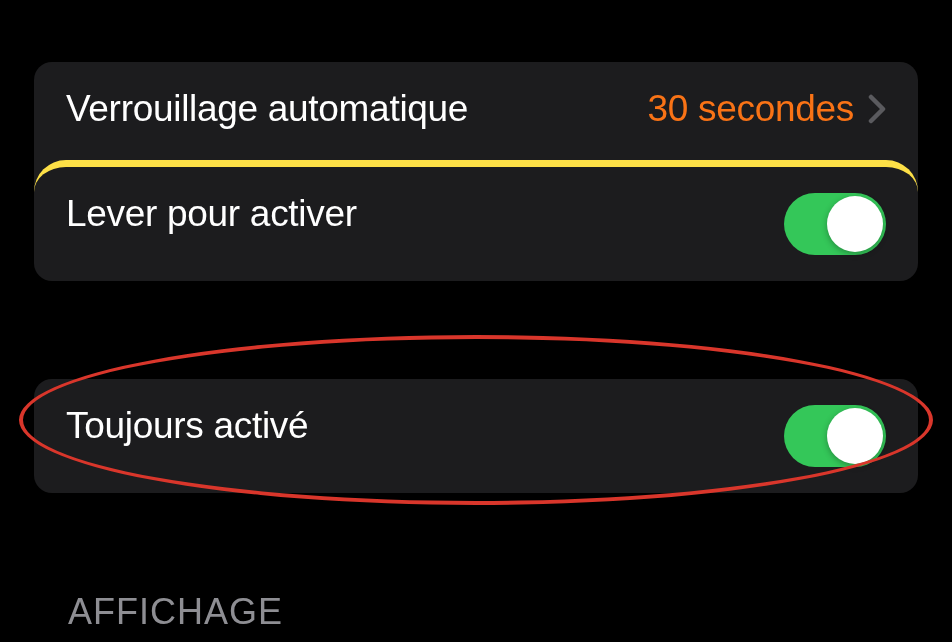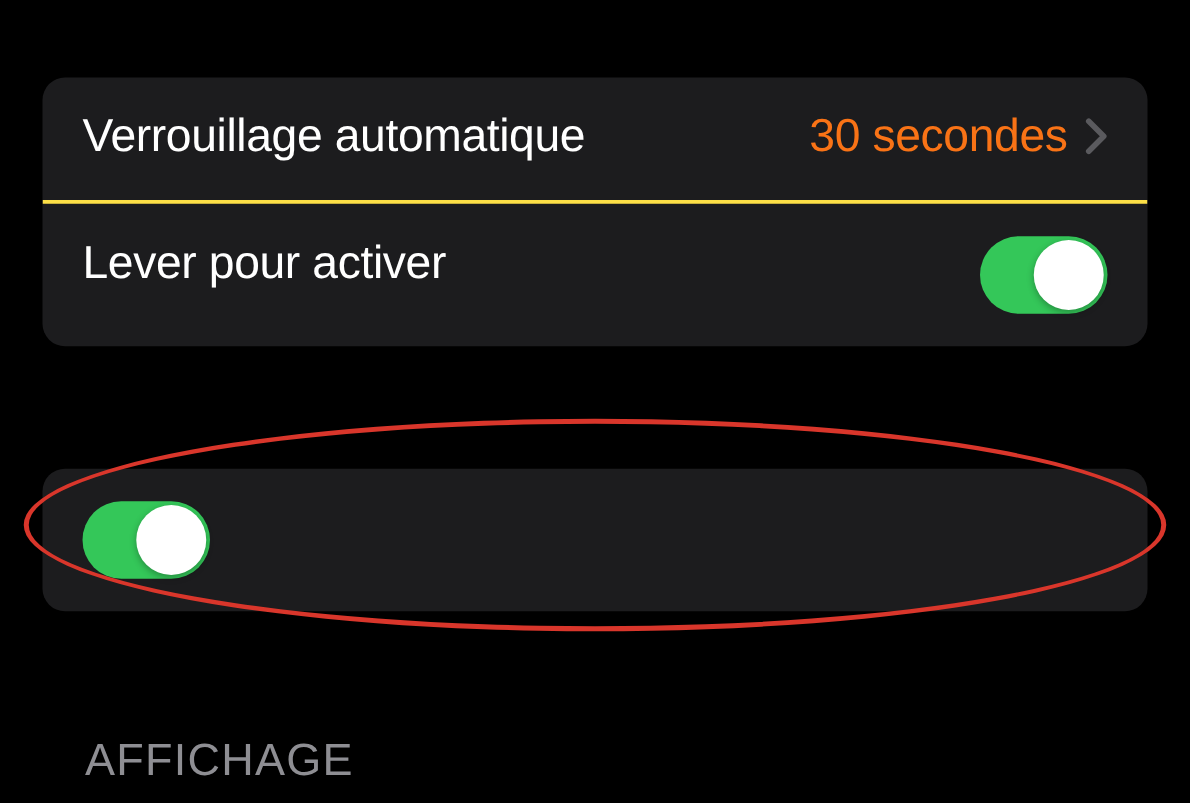--- a/index.html
+++ b/index.html
@@ -26,21 +26,22 @@
       position: relative;
     }
     .settings-row {
       display: flex;
       align-items: flex-start;
       justify-content: space-between;
       padding: 26px 32px;
       min-height: 98px;
     }
     .settings-row + .settings-row {
-      border-top: 3px solid #fde047;
+      border-top: 7px solid #fde047;
+      border-radius: 32px;
     }
     .row-label {
       color: #fff;
       font-size: 37px;
       font-weight: 400;
       letter-spacing: -0.3px;
     }
     .row-value-wrap {
       display: flex;
       align-items: center;
@@ -119,20 +120,21 @@
   <div class="settings-row">
     <span class="row-label">Lever pour activer</span>
     <div class="toggle on">
       <div class="toggle-knob"></div>
     </div>
   </div>
 </div>
 
 <div class="settings-group second">
   <div class="settings-row">
+    <span class="row-label">Toujours activé</span>
     <div class="toggle on">
       <div class="toggle-knob"></div>
     </div>
   </div>
 </div>
 
 <div class="highlight-ellipse"></div>
 
 <div class="section-header">AFFICHAGE</div>
 

